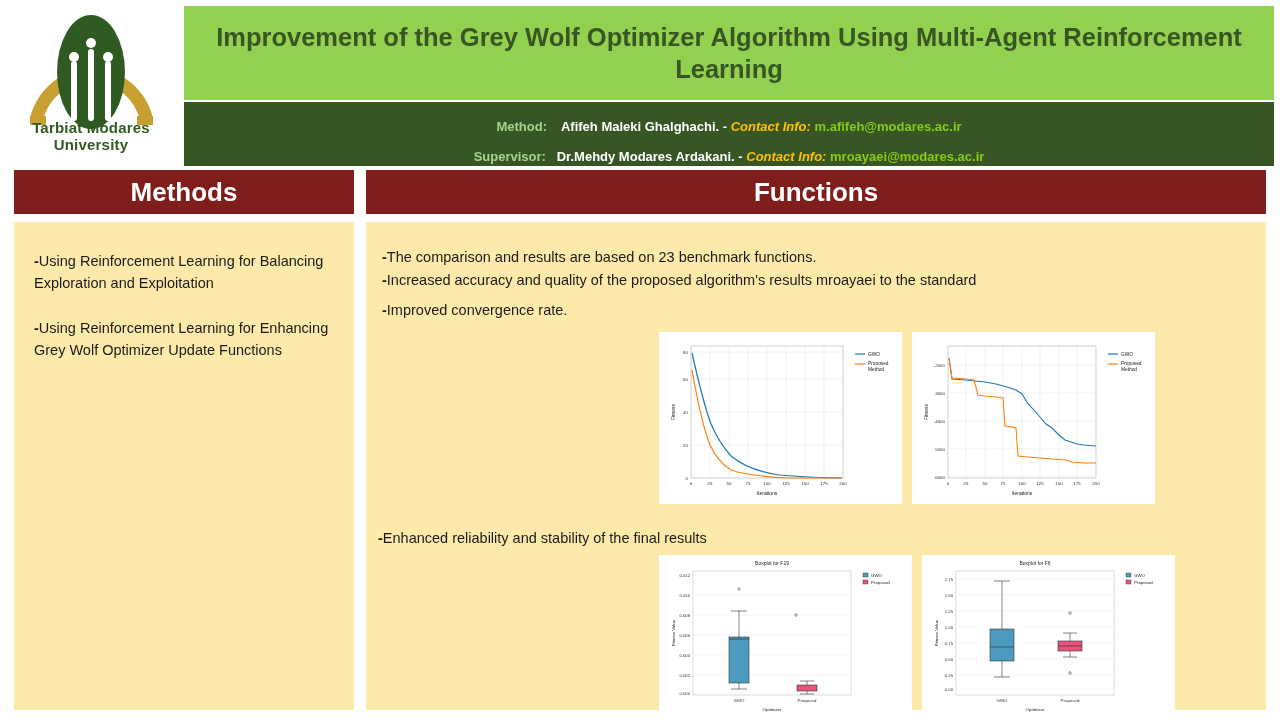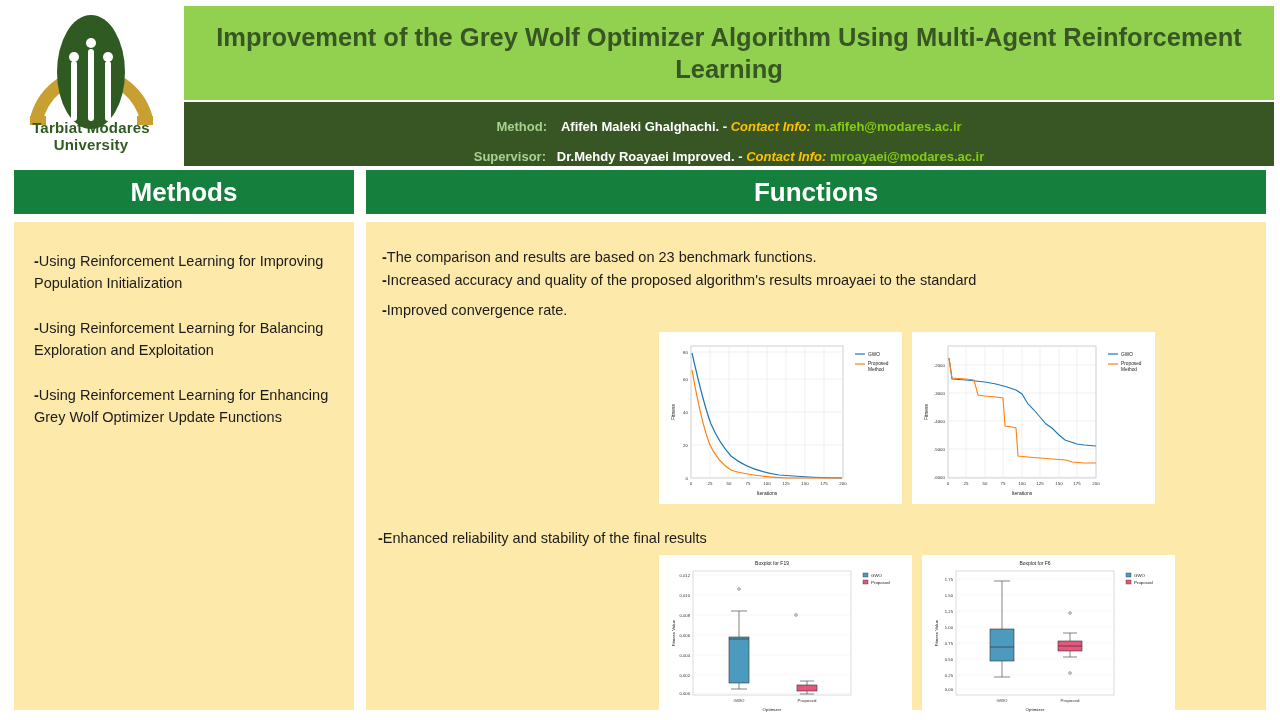--- a/index.html
+++ b/index.html
@@ -100,21 +100,21 @@
   .author-line .mail {
     color: #84cc16;
   }
   .author-line .nm {
     color: #ffffff;
   }
 
   
   .sec-head {
     position: absolute;
-    background: #15803d;
+    background: #7f1d1d;
     color: #ffffff;
     font-size: 26px;
     font-weight: bold;
     display: flex;
     align-items: center;
     justify-content: center;
     box-sizing: border-box;
   }
   .methods-head { left: 14px; top: 170px; width: 340px; height: 44px; }
   .outcomes-head { left: 366px; top: 170px; width: 900px; height: 44px; }
@@ -203,33 +203,32 @@
       <div class="author-line">
         <span class="lbl">Method:</span>
         &nbsp;&nbsp;
         <span class="nm">Afifeh Maleki Ghalghachi. -</span>
         <span class="contact-lbl">Contact Info:</span>
         <span class="mail">m.afifeh@modares.ac.ir</span>
       </div>
       <div class="author-line">
         <span class="lbl">Supervisor:</span>
         &nbsp;
-        <span class="nm">Dr.Mehdy Roayaei Improved. -</span>
+        <span class="nm">Dr.Mehdy Modares Ardakani. -</span>
         <span class="contact-lbl">Contact Info:</span>
         <span class="mail">mroayaei@modares.ac.ir</span>
       </div>
     </div>
   </div>
 
   <div class="sec-head methods-head">
     <span>Methods</span>
   </div>
   <div class="panel methods-panel">
     <div class="methods-list">
-      <div class="bullet"><span class="dash">-</span><span>Using Reinforcement Learning for Improving Population Initialization</span></div>
       <div class="bullet"><span class="dash">-</span><span>Using Reinforcement Learning for Balancing Exploration and Exploitation</span></div>
       <div class="bullet"><span class="dash">-</span><span>Using Reinforcement Learning for Enhancing Grey Wolf Optimizer Update Functions</span></div>
     </div>
   </div>
 
   <div class="sec-head outcomes-head">
     <span>Functions</span>
   </div>
   <div class="panel outcomes-panel">
 

